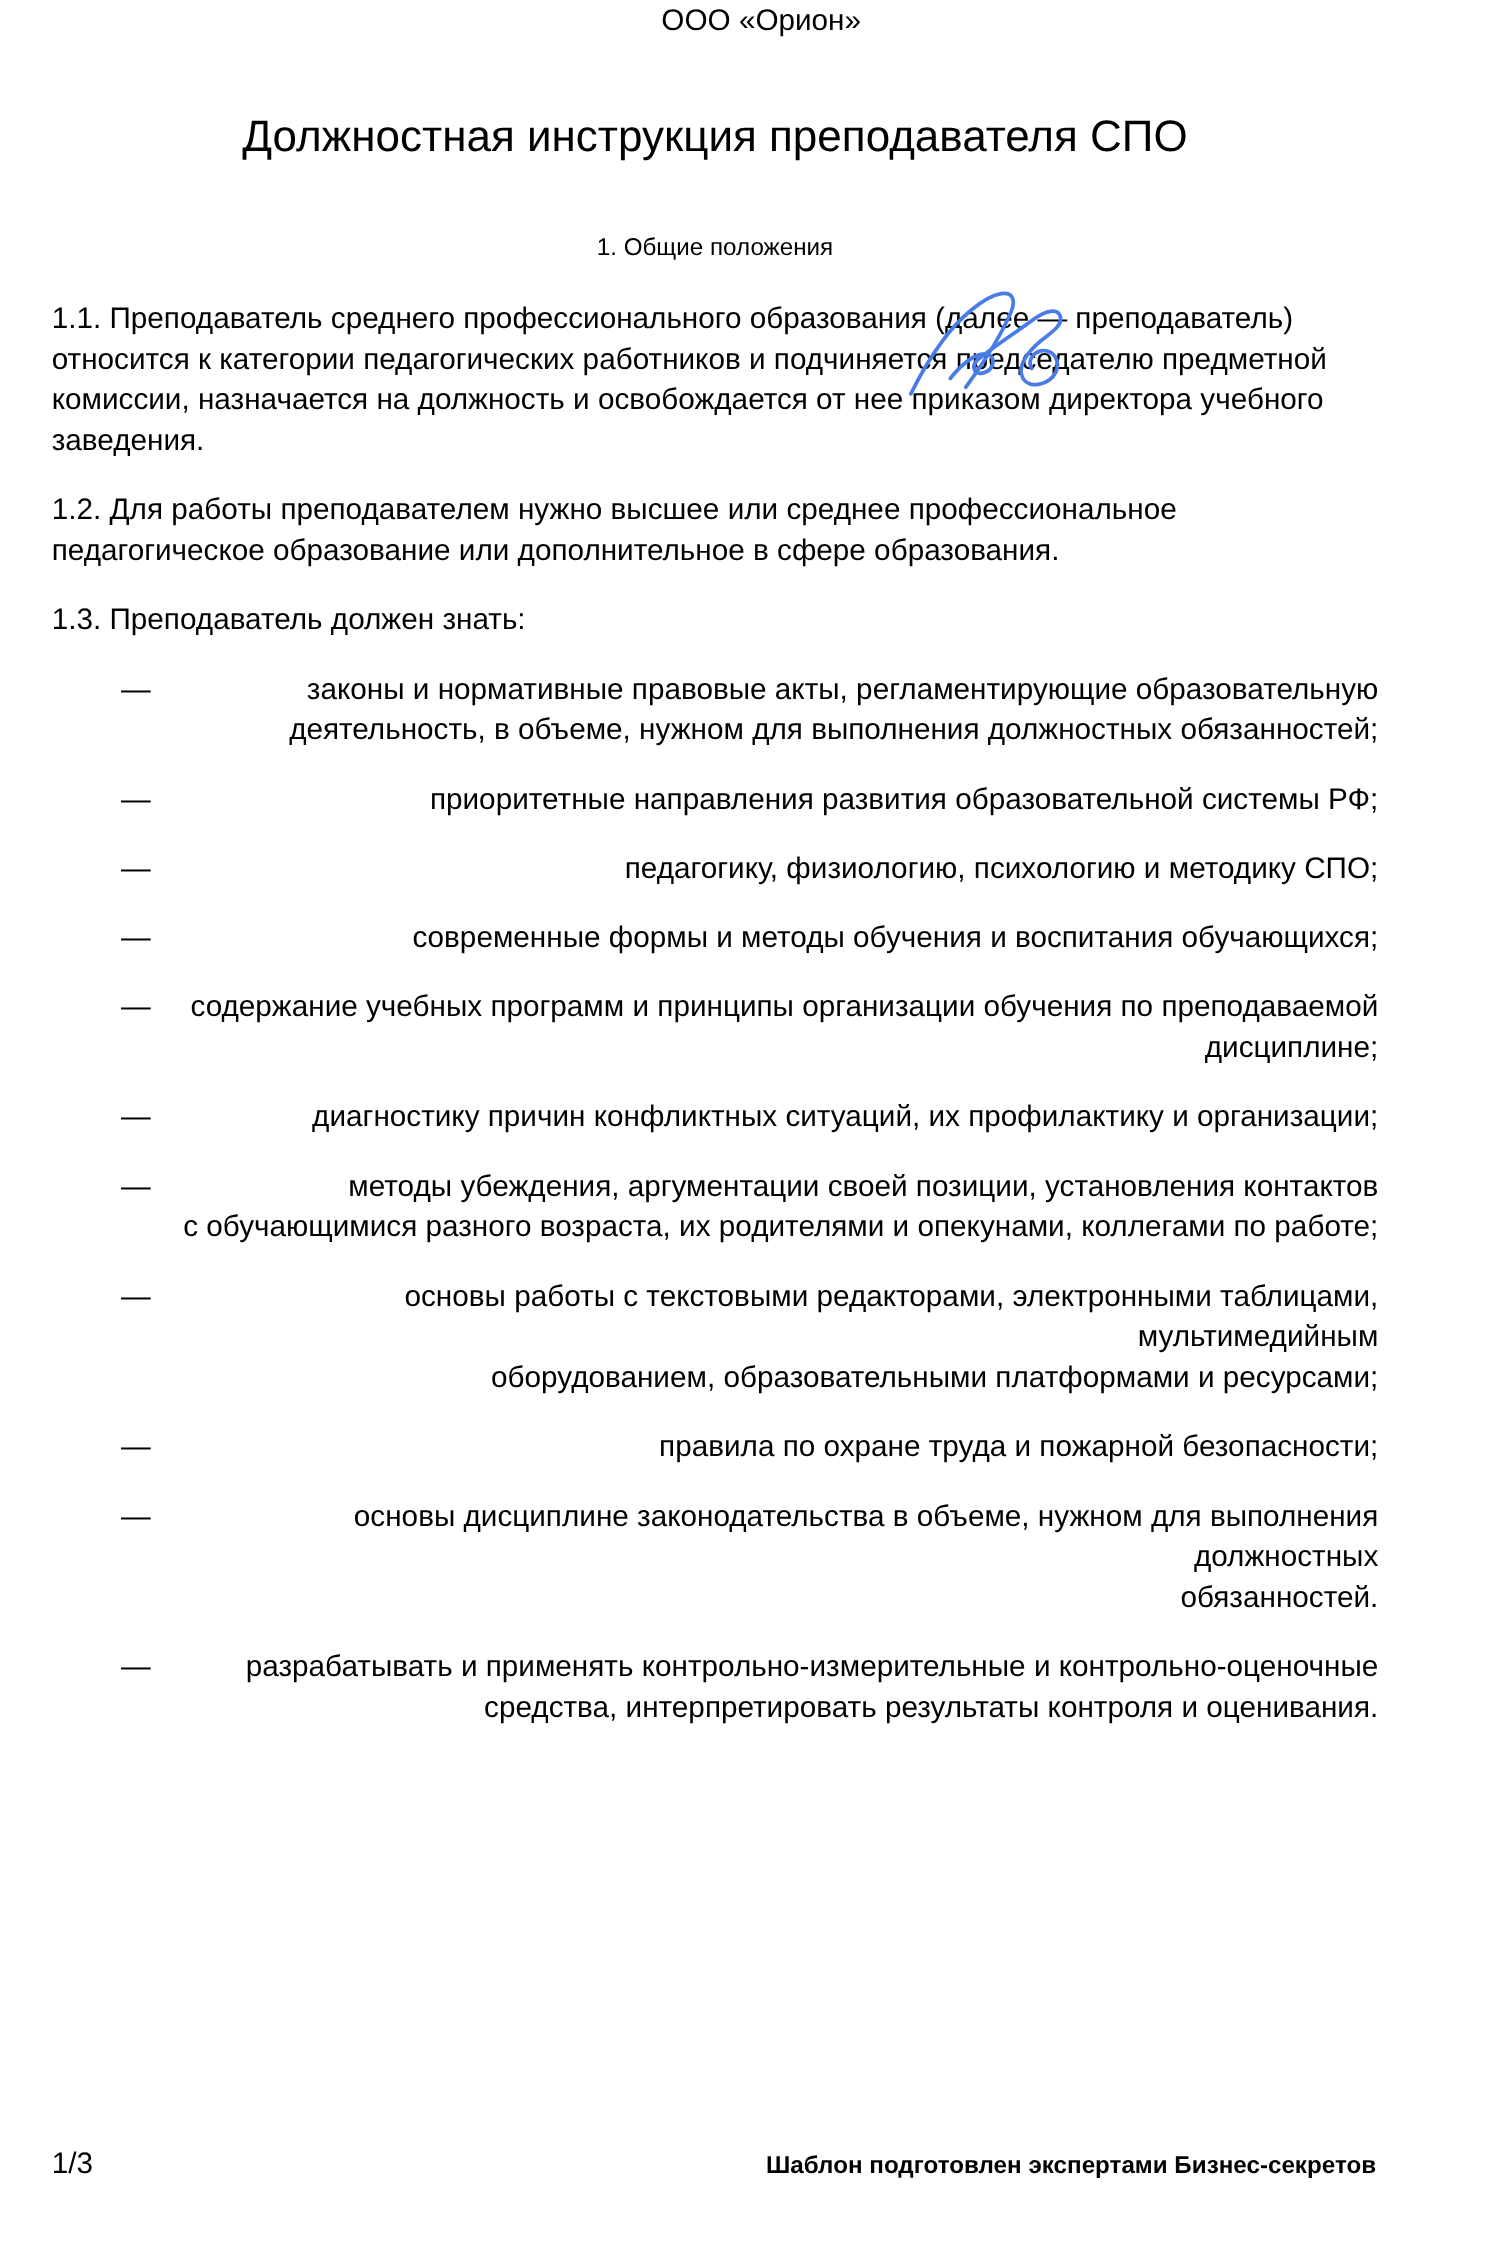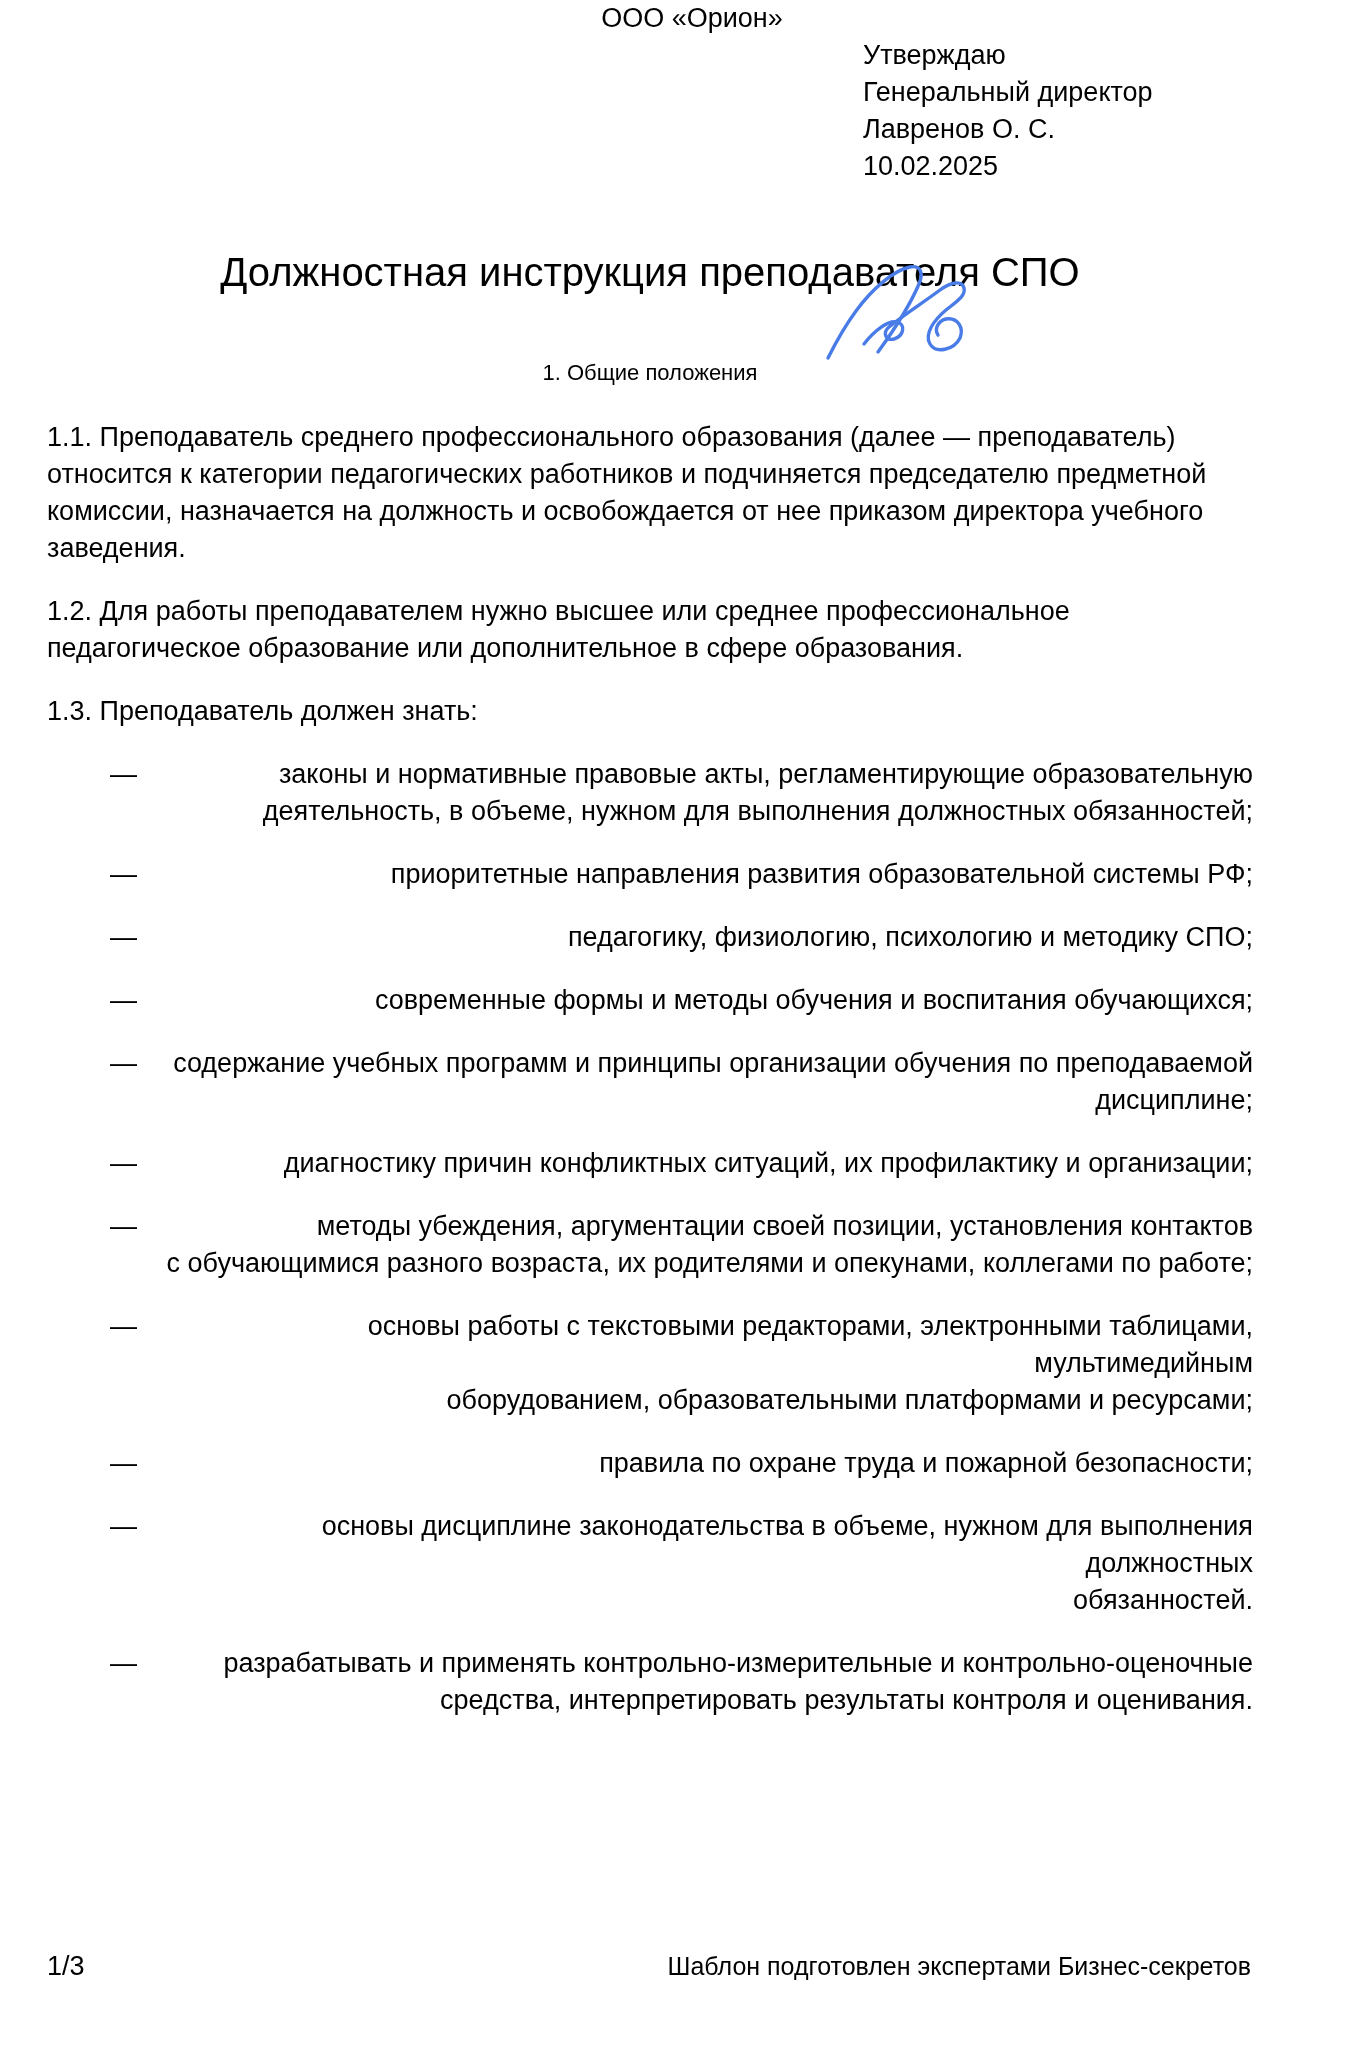--- a/index.html
+++ b/index.html
@@ -80,35 +80,29 @@
   .footer {
     position: absolute;
     left: 47px;
     right: 45px;
     top: 1948px;
     display: flex;
     justify-content: space-between;
     align-items: baseline;
     gap: 28px;
   }
-  .footer-note { font-size: 25px; line-height: 30px; }
+  .footer-note { font-size: 22px; line-height: 30px; font-weight: bold; }
 </style>
 </head>
 <body>
 
 <div class="page">
 
   <p class="company">ООО «Орион»</p>
 
-  <div class="approval">
-    <p class="approve-label">Утверждаю</p>
-    <p class="approver">Генеральный директор
-Лавренов О. С.</p>
-    <p class="approval-date">10.02.2025</p>
-  </div>
 
   <svg class="signature-svg" viewBox="0 0 160 110" fill="none" xmlns="http://www.w3.org/2000/svg">
     <g stroke-width="3.4" stroke-linecap="round" stroke-linejoin="round" stroke="#4a7ce8">
       <path d="M 8 100 C 13 90, 22 72, 36 53 C 52 31, 74 12, 90 9 C 100 7, 104 14, 99 26 C 90 47, 74 72, 58 94"></path>
       <path d="M 44 86 C 54 73, 68 62, 77 64 C 86 66, 84 78, 74 81 C 66 83, 62 75, 69 69 C 82 58, 104 44, 120 32 C 131 24, 142 22, 144 30 C 146 38, 136 44, 126 52 C 114 62, 104 76, 110 86 C 116 96, 134 92, 140 80 C 144 70, 138 59, 126 61 C 118 63, 114 71, 118 77"></path>
     </g>
   </svg>
 
   <h1 class="doc-title">Должностная инструкция преподавателя СПО</h1>
 

